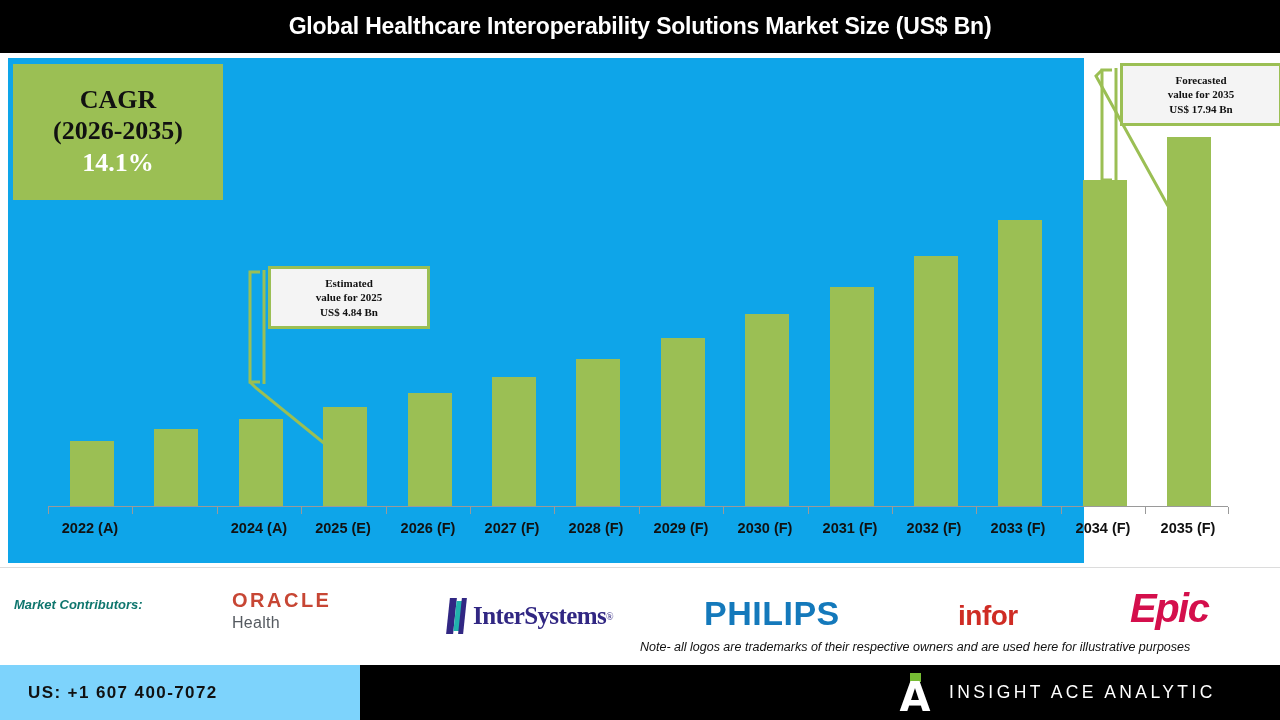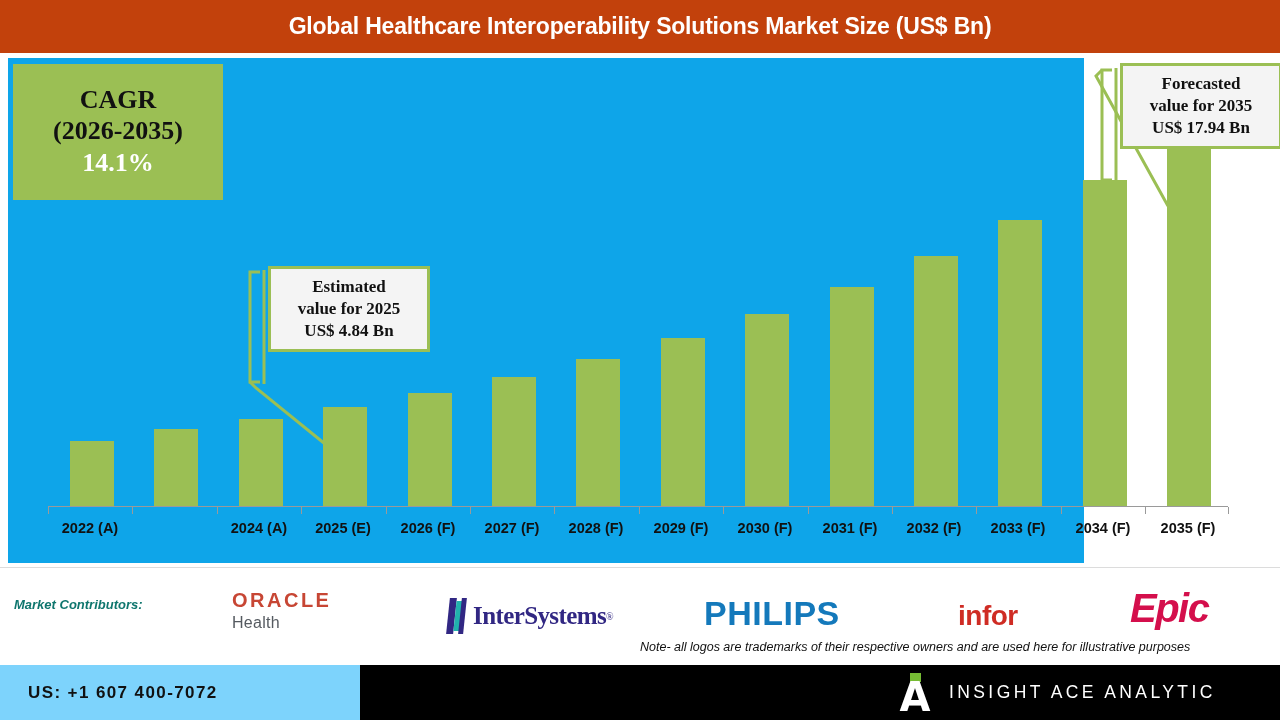--- a/index.html
+++ b/index.html
@@ -7,21 +7,21 @@
     width: 1280px; height: 720px;
     background: #ffffff;
     font-family: "Liberation Sans", sans-serif;
     overflow: hidden;
   }
   #page { position: relative; width: 1280px; height: 720px; background: #ffffff; }
 
   
   .titlebar {
     position: absolute; left: 0; top: 0; width: 1280px; height: 53px;
-    background: #c2410c; color: #ffffff;
+    background: #000000; color: #ffffff;
     display: flex; align-items: center; justify-content: center;
   }
   .titlebar .t {
     font-family: "Liberation Sans", sans-serif;
     font-size: 23px; font-weight: bold; letter-spacing: -0.2px;
     white-space: nowrap;
   }
 
   
   .chartpanel {
@@ -46,21 +46,21 @@
     position: absolute;
     background: #f4f4f4;
     border: 3px solid #9bbf54;
     font-family: "Liberation Serif", serif;
     color: #111111;
     text-align: center;
     font-weight: bold;
     line-height: 1.3;
     padding: 7px 10px;
   }
-  .callout .cl { display: block; font-size: 17px; white-space: nowrap; }
+  .callout .cl { display: block; font-size: 11px; white-space: nowrap; }
   #callout-2025 { left: 260px; top: 208px; width: 162px; }
   #callout-2035 { left: 1112px; top: 5px; width: 162px; }
 
   svg.overlay { position: absolute; left: 0; top: 0; width: 1264px; height: 505px; pointer-events: none; }
 
   
   .bars { position: absolute; left: 0; top: 0; width: 1264px; height: 505px; }
   .bar { position: absolute; bottom: 56px; width: 44px; background: #9bbf54; }
 
   

